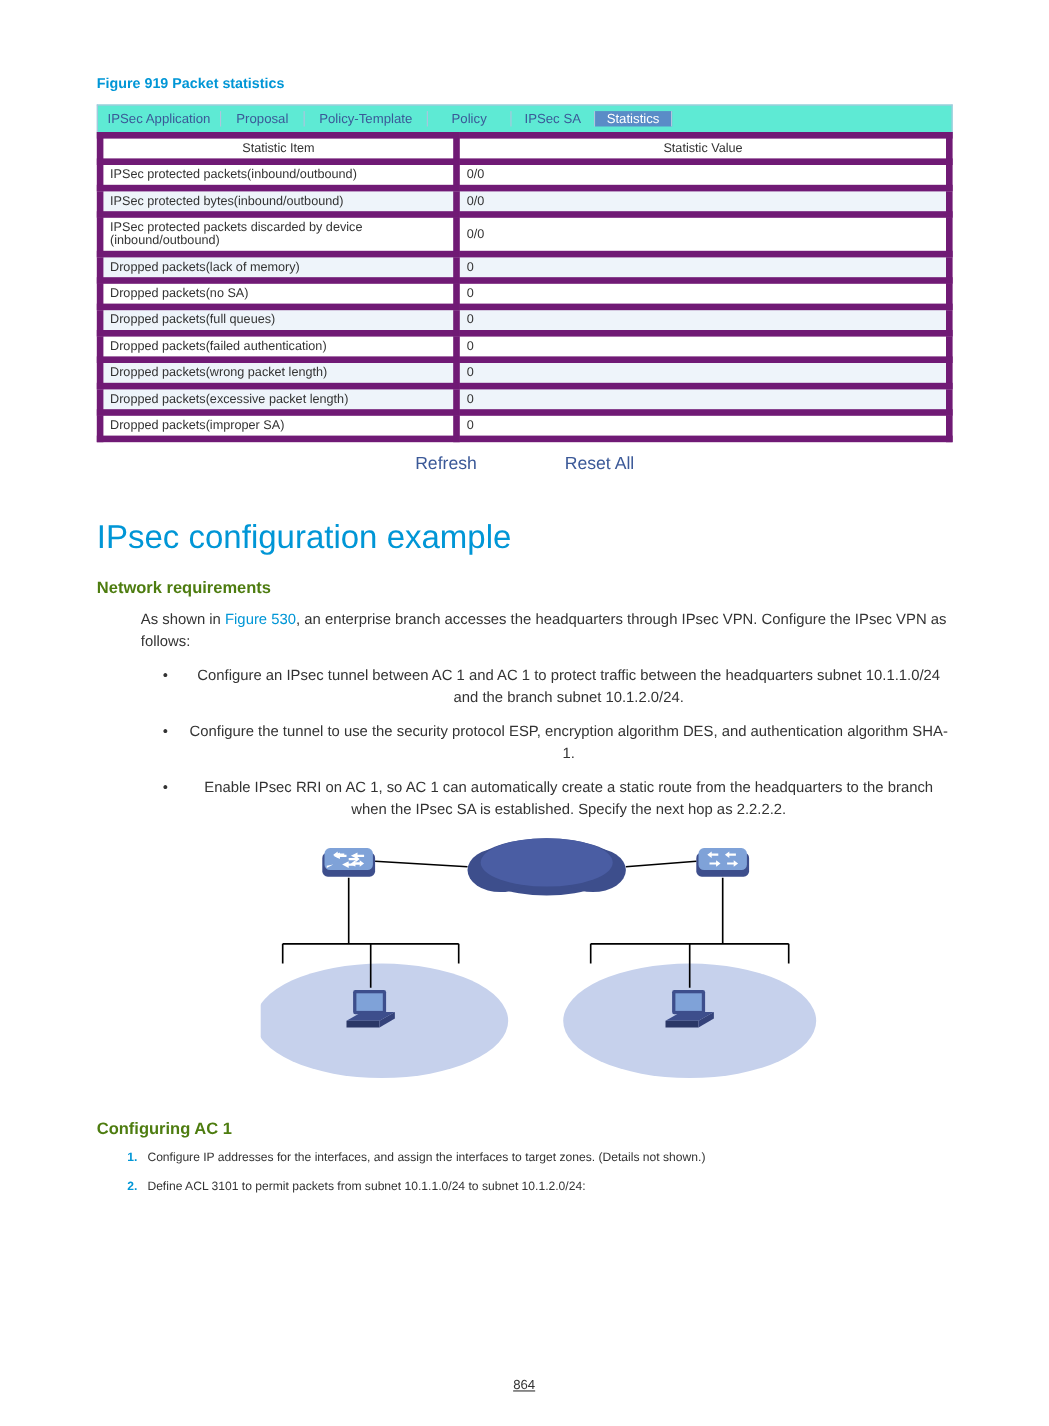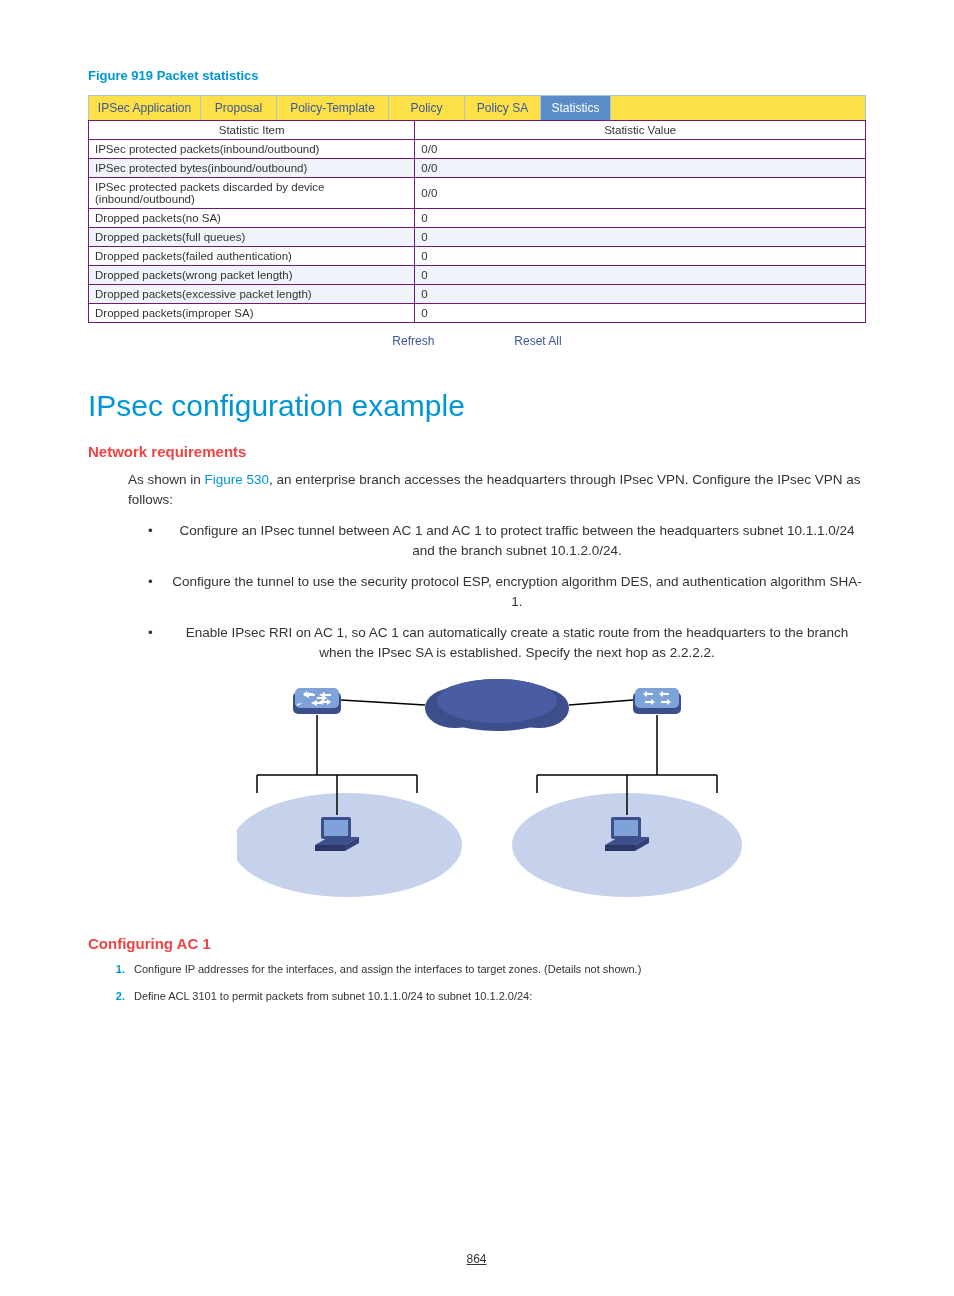--- a/index.html
+++ b/index.html
@@ -21,21 +21,22 @@
     font-weight: bold;
     font-size: 13px;
     margin: 10px 0 12px 0;
   }
   .tabs {
     display: flex;
     border: 1px solid #b0c4de;
     border-bottom: none;
     height: 24px;
     font-size: 12px;
-    background: #fde047;
+    background: #5eead4;
+    align-items: center;
   }
   .tab {
     border-right: 1px solid #b0c4de;
     display: flex;
     align-items: center;
     justify-content: center;
     color: #3b5998;
     cursor: pointer;
     padding: 0 4px;
     box-sizing: border-box;
@@ -47,54 +48,54 @@
   .tab-spacer {
     flex: 1;
     border-right: none;
   }
   table.stats {
     border-collapse: collapse;
     width: 100%;
     font-size: 11.5px;
   }
   table.stats th, table.stats td {
-    border: 1px solid #701a75;
+    border: 6px solid #701a75;
     padding: 3px 6px;
     text-align: left;
   }
   table.stats th {
     font-weight: normal;
     text-align: center;
     color: #333;
     background: #fff;
   }
   table.stats tr.alt td {
     background: #eef4fa;
   }
   .btn-row {
     display: flex;
     justify-content: center;
     gap: 30px;
     margin-top: 6px;
   }
   .link-btn {
     color: #3b5998;
-    font-size: 12px;
+    font-size: 16px;
     cursor: pointer;
     padding: 4px 24px;
     border: 1px solid transparent;
   }
   h1 {
     color: #0096d6;
     font-weight: normal;
     font-size: 30px;
     margin: 36px 0 20px 0;
   }
   h2 {
-    color: #ef4444;
+    color: #4d7c0f;
     font-weight: bold;
     font-size: 15px;
     margin: 18px 0 10px 0;
   }
   p.body {
     font-size: 13.5px;
     line-height: 1.45;
     margin: 0 0 12px 0;
   }
   a.inline { color: #0096d6; text-decoration: none; }
@@ -152,21 +153,21 @@
 
 <div class="page">
 
   <div class="fig-caption">Figure 919 Packet statistics</div>
 
   <div class="tabs" id="tabs-container">
       <div class="tab" style="width: 112px;">IPSec Application</div>
       <div class="tab" style="width: 76px;">Proposal</div>
       <div class="tab" style="width: 112px;">Policy-Template</div>
       <div class="tab" style="width: 76px;">Policy</div>
-      <div class="tab" style="width: 76px;">Policy SA</div>
+      <div class="tab" style="width: 76px;">IPSec SA</div>
       <div class="tab active" style="width: 70px;">Statistics</div>
       <div class="tab tab-spacer"></div>
     </div>
 
   <table class="stats">
     <thead>
       <tr>
         <th style="width:42%">Statistic Item</th>
         <th>Statistic Value</th>
       </tr>
@@ -176,20 +177,24 @@
           <td>IPSec protected packets(inbound/outbound)</td>
           <td>0/0</td>
         </tr>
         <tr class="alt">
           <td>IPSec protected bytes(inbound/outbound)</td>
           <td>0/0</td>
         </tr>
         <tr>
           <td>IPSec protected packets discarded by device (inbound/outbound)</td>
           <td>0/0</td>
+        </tr>
+        <tr class="alt">
+          <td>Dropped packets(lack of memory)</td>
+          <td>0</td>
         </tr>
         <tr>
           <td>Dropped packets(no SA)</td>
           <td>0</td>
         </tr>
         <tr class="alt">
           <td>Dropped packets(full queues)</td>
           <td>0</td>
         </tr>
         <tr>

